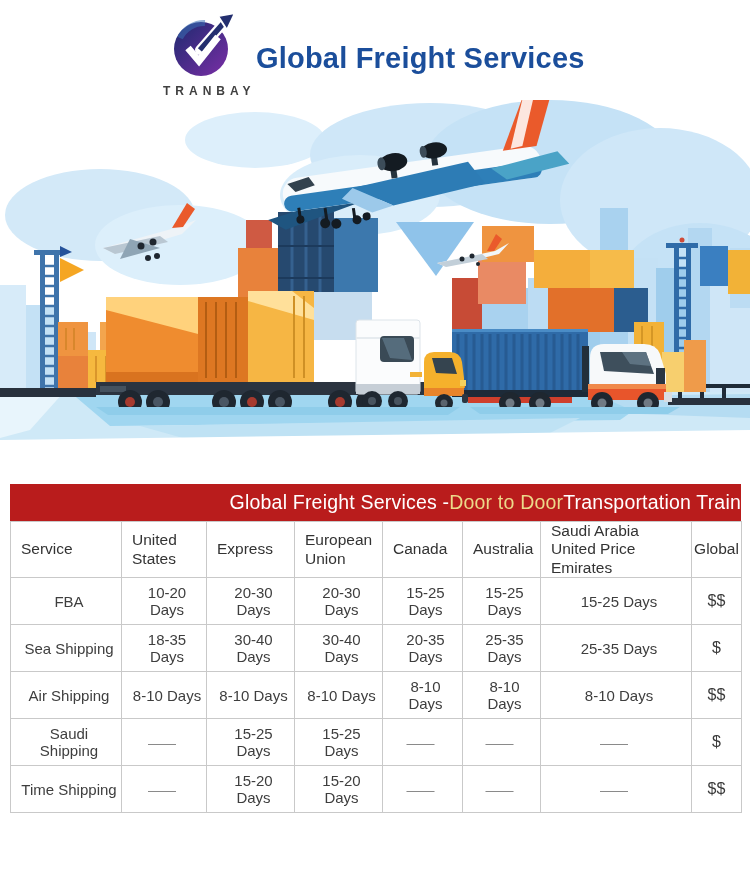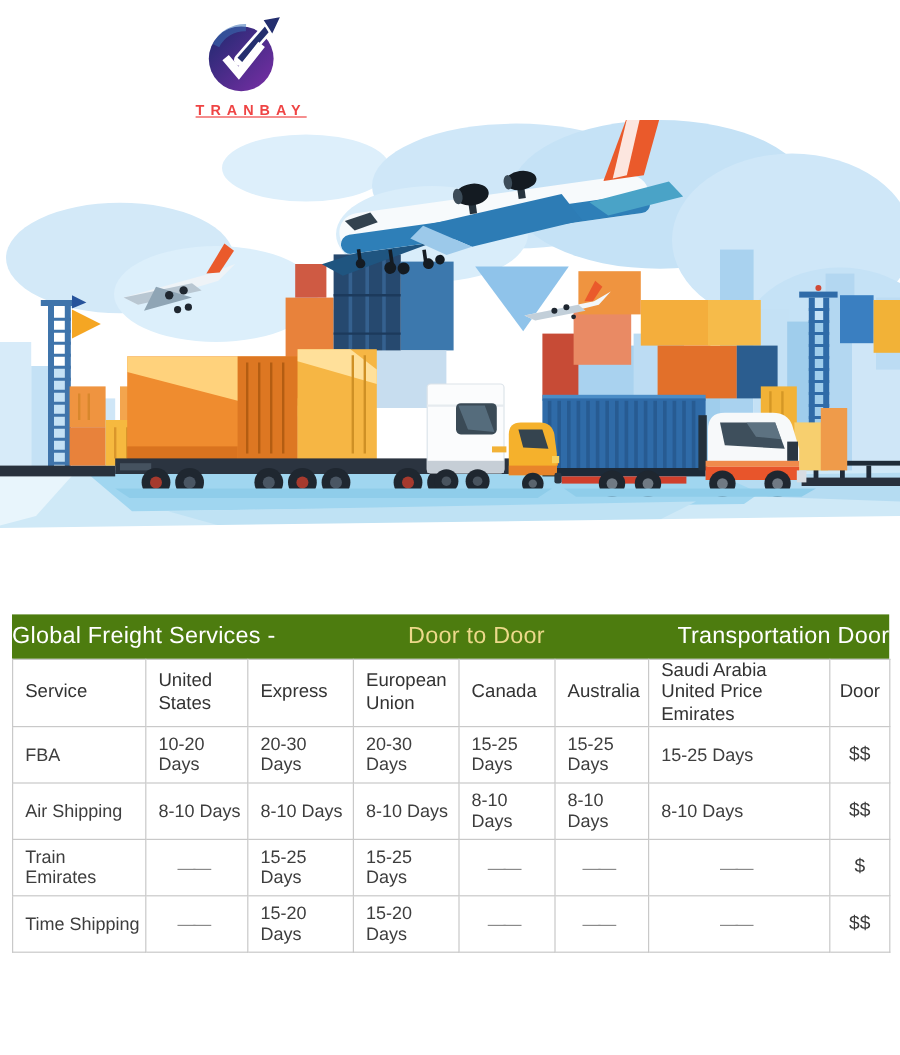--- a/index.html
+++ b/index.html
@@ -2,33 +2,33 @@
 <html><head>
 <meta charset="utf-8">
 <style>
   html,body{margin:0;padding:0;background:#ffffff;}
   .page{position:relative;width:750px;height:879px;background:#fff;overflow:hidden;
         font-family:"Liberation Sans",sans-serif;}
   
   .brand-header{position:absolute;top:12px;left:158px;display:flex;align-items:flex-start;}
   .logo-block{width:92px;text-align:center;}
   .brand-name{margin-top:2px;font-size:12px;font-weight:bold;letter-spacing:5px;
-              color:#ef4444;padding-left:5px;text-decoration:underline;}
+              color:#404040;padding-left:5px;}
   .page-title{margin:30px 0 0 6px;font-size:29px;font-weight:bold;color:#1b4e9b;
               letter-spacing:.2px;white-space:nowrap;}
   
   .illustration{position:absolute;top:100px;left:0;}
   
   .table-wrap{position:absolute;top:484px;left:10px;width:731px;}
-  .table-title{height:37px;background:#4d7c0f;color:#ffffff;font-size:19.5px;
-               display:flex;align-items:center;justify-content:space-between;letter-spacing:.2px;margin-top:28px;}
+  .table-title{height:37px;background:#b91c1c;color:#ffffff;font-size:19.5px;
+               display:flex;align-items:center;justify-content:flex-end;letter-spacing:.2px;}
   .table-title .hl{color:#ecd98a;}
   table{border-collapse:collapse;table-layout:fixed;width:731px;}
   th,td{border:1px solid #c9c9c9;font-weight:normal;vertical-align:middle;
-        overflow:hidden;}
+        overflow:hidden;text-align:center;}
   thead th{height:55px;text-align:left;padding:0 4px 0 10px;font-size:15.5px;
            color:#333;line-height:1.18;}
   tbody td{height:46px;font-size:15px;color:#3e3e3e;padding:0 4px 0 10px;}
   th.price-col{text-align:center;padding:0 2px;}
   td.price{text-align:center;padding:0 2px;font-size:16px;color:#3a3a3a;}
   td.dash{text-align:center;color:#8a8a8a;letter-spacing:-2px;padding:0 6px 0 0;}
 </style>
 </head>
 <body>
 
@@ -45,20 +45,21 @@
         </defs>
         <circle cx="36" cy="37" r="27" fill="url(#lg)"></circle>
         <path d="M15 26 A27 27 0 0 1 40 11" stroke="#3b6fb5" stroke-width="6" fill="none" opacity=".55"></path>
         <path d="M35 38 L63 6" stroke="#ffffff" stroke-width="10" stroke-linecap="round"></path>
         <path d="M35 38 L63 6" stroke="#242f6f" stroke-width="5.5"></path>
         <polygon points="53,4 70,1 62,18" fill="#242f6f" stroke="#ffffff" stroke-width="2"></polygon>
         <path d="M23 36 L34 49 L53 25" stroke="#ffffff" stroke-width="7" fill="none"></path>
       </svg>
       <div class="brand-name">TRANBAY</div>
     </div>
+    <h1 class="page-title">Global Freight Services</h1>
   </header>
 
   <svg class="illustration" width="750" height="375" viewBox="0 0 750 375">
 
     <g>
       <ellipse cx="100" cy="115" rx="95" ry="46" fill="#d3e9f8"></ellipse>
       <ellipse cx="180" cy="145" rx="85" ry="40" fill="#dceffb"></ellipse>
       <ellipse cx="255" cy="40" rx="70" ry="28" fill="#ddeffb"></ellipse>
       <ellipse cx="430" cy="55" rx="120" ry="52" fill="#cfe7f8"></ellipse>
       <ellipse cx="550" cy="62" rx="125" ry="62" fill="#c5e2f6"></ellipse>
@@ -274,21 +275,21 @@
       <circle cx="462" cy="159" r="2.5" fill="#1f2730"></circle>
       <circle cx="472" cy="156" r="2.5" fill="#1f2730"></circle>
       <circle cx="478" cy="164" r="2" fill="#1f2730"></circle>
     </g>
   </svg>
 
   <section class="table-wrap">
     <div class="table-title">
       <span>Global Freight Services - </span>
       <span class="hl">Door to Door</span>
-      <span> Transportation Door</span>
+      <span> Transportation Train</span>
     </div>
     <table>
       <colgroup>
         <col style="width:111px">
           <col style="width:85px">
           <col style="width:88px">
           <col style="width:88px">
         <col style="width:80px">
           <col style="width:78px">
           <col style="width:151px">
@@ -299,46 +300,56 @@
           <th>Service</th>
           <th>United States</th>
           <th>Express</th>
           <th>European Union</th>
           <th>Canada</th>
           <th>Australia</th>
           <th>
             <div>Saudi Arabia</div>
             <div>United Price Emirates</div>
           </th>
-          <th class="price-col">Door</th>
+          <th class="price-col">Global</th>
         </tr>
       </thead>
       <tbody>
         <tr>
           <td>FBA</td>
           <td>10-20 Days</td>
           <td>20-30 Days</td>
           <td>20-30 Days</td>
           <td>15-25 Days</td>
           <td>15-25 Days</td>
           <td>15-25 Days</td>
           <td class="price">$$</td>
         </tr>
         <tr>
+          <td>Sea Shipping</td>
+          <td>18-35 Days</td>
+          <td>30-40 Days</td>
+          <td>30-40 Days</td>
+          <td>20-35 Days</td>
+          <td>25-35 Days</td>
+          <td>25-35 Days</td>
+          <td class="price">$</td>
+        </tr>
+        <tr>
           <td>Air Shipping</td>
           <td>8-10 Days</td>
           <td>8-10 Days</td>
           <td>8-10 Days</td>
           <td>8-10 Days</td>
           <td>8-10 Days</td>
           <td>8-10 Days</td>
           <td class="price">$$</td>
         </tr>
         <tr>
-          <td>Train Emirates</td>
+          <td>Saudi Shipping</td>
           <td class="dash">——</td>
           <td>15-25 Days</td>
           <td>15-25 Days</td>
           <td class="dash">——</td>
           <td class="dash">——</td>
           <td class="dash">——</td>
           <td class="price">$</td>
         </tr>
         <tr>
           <td>Time Shipping</td>

